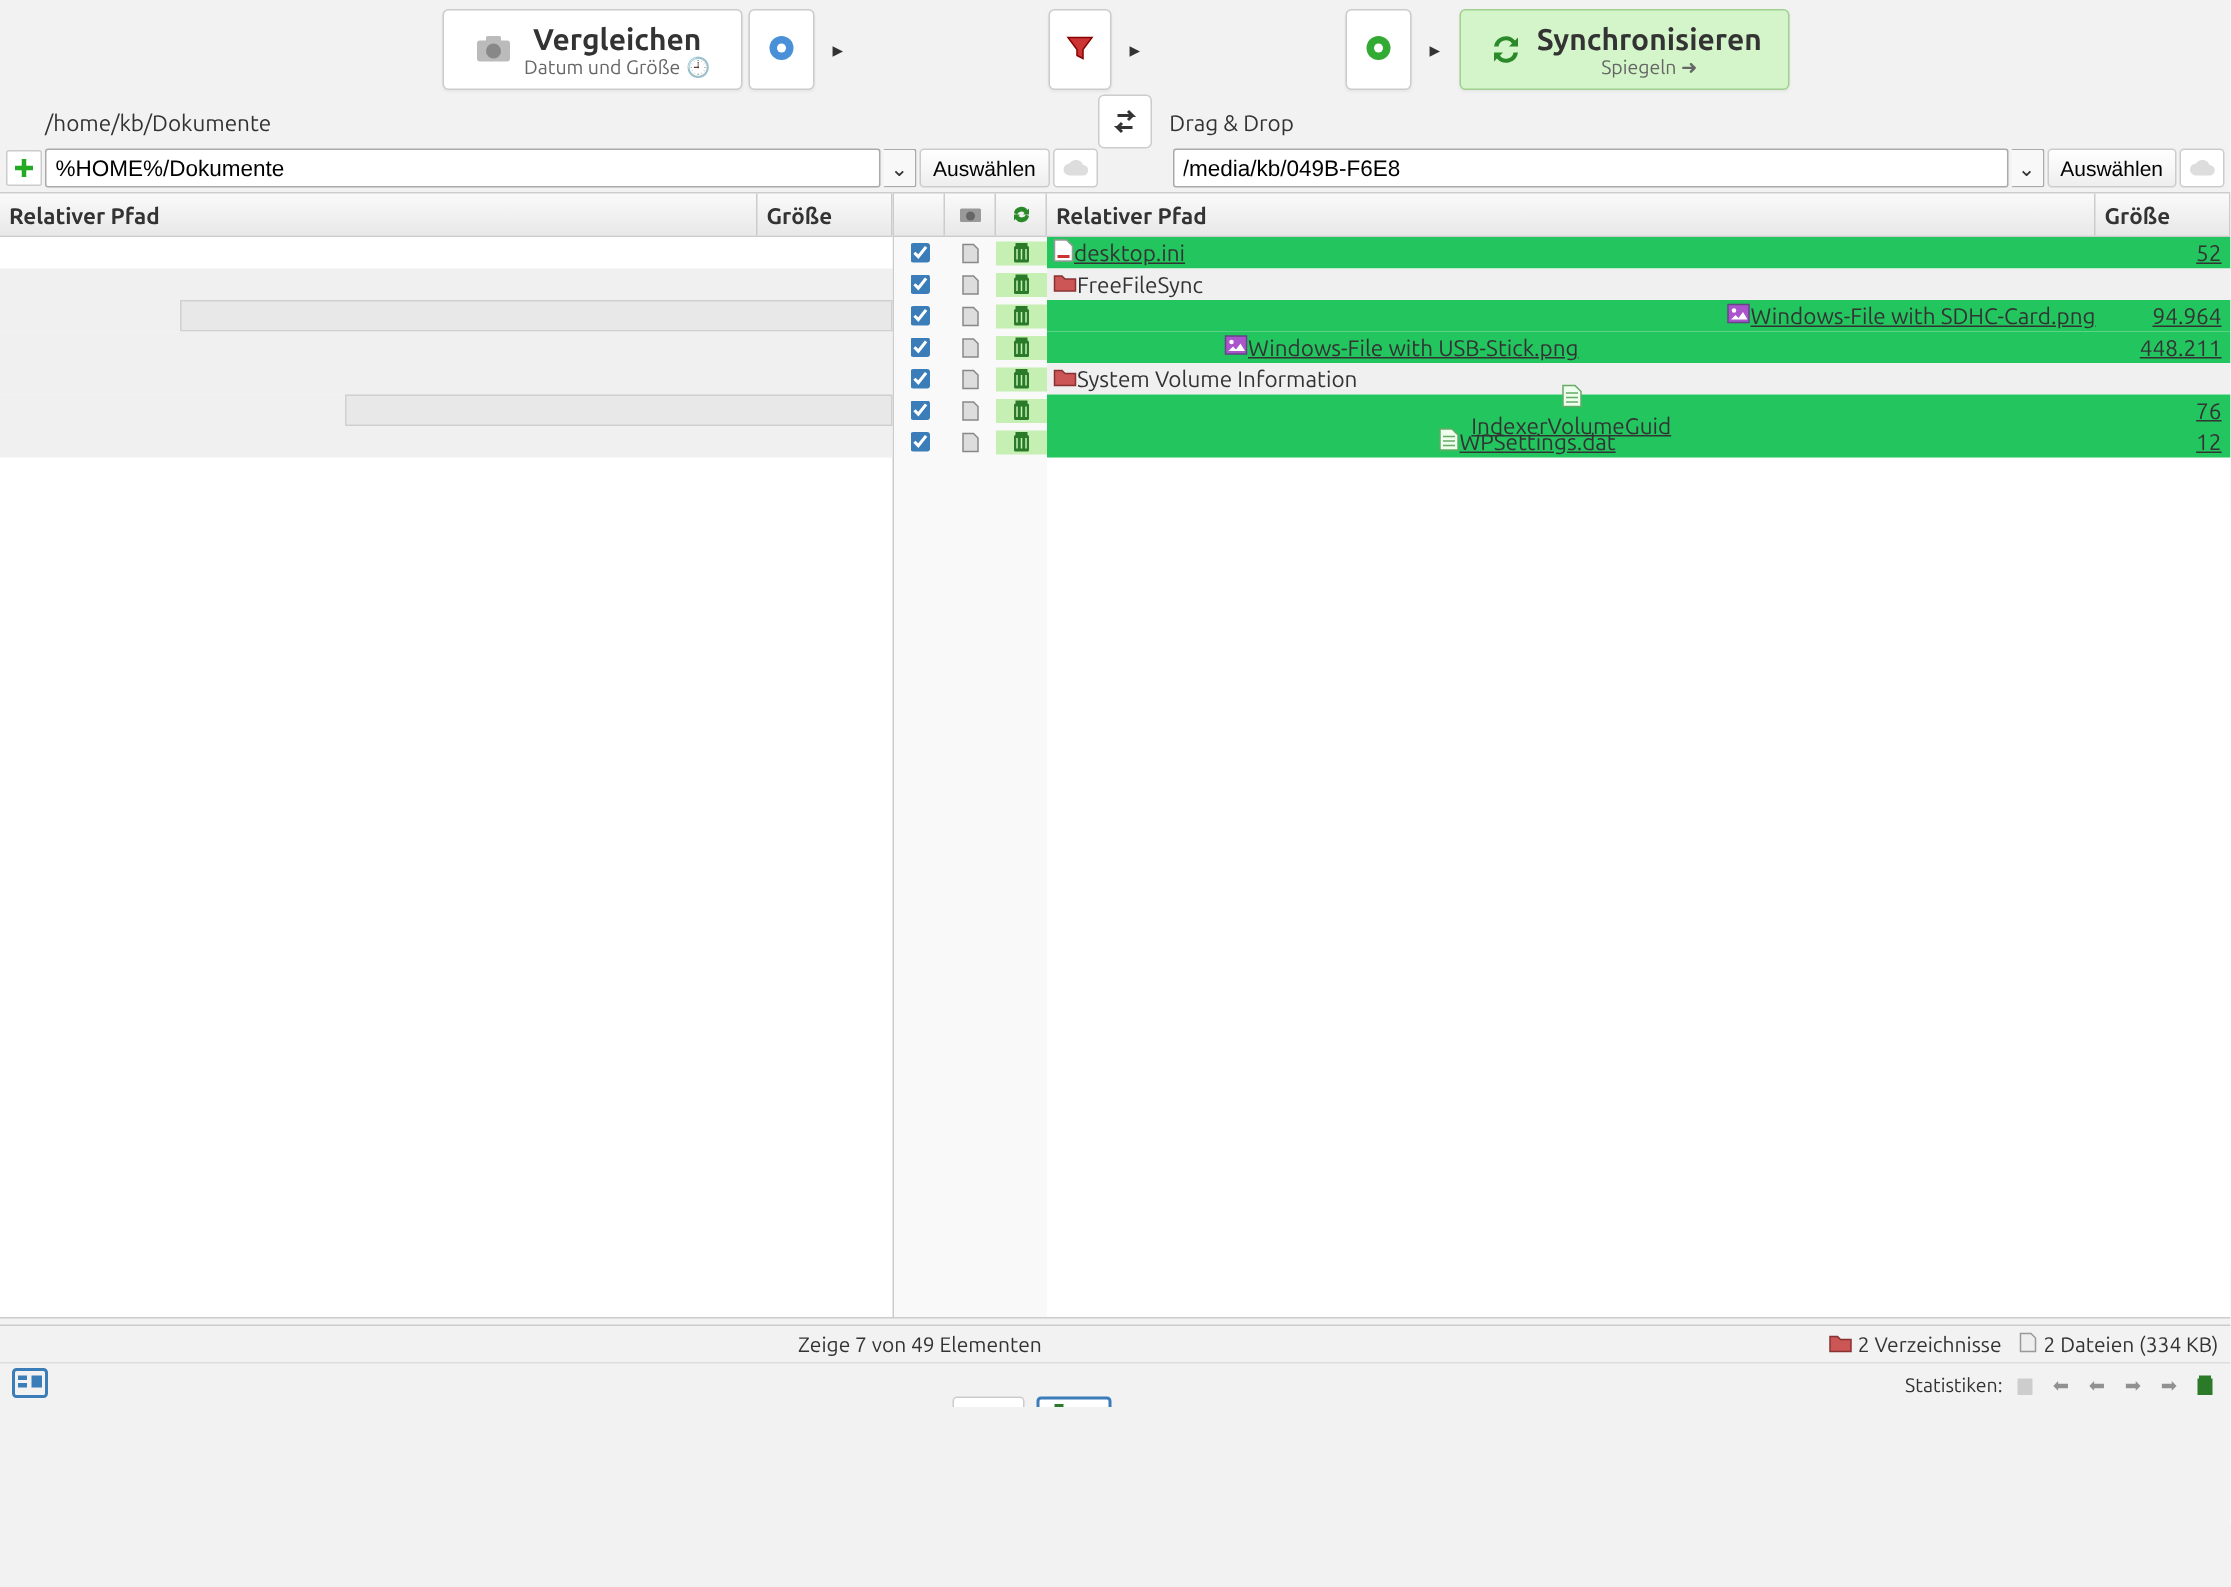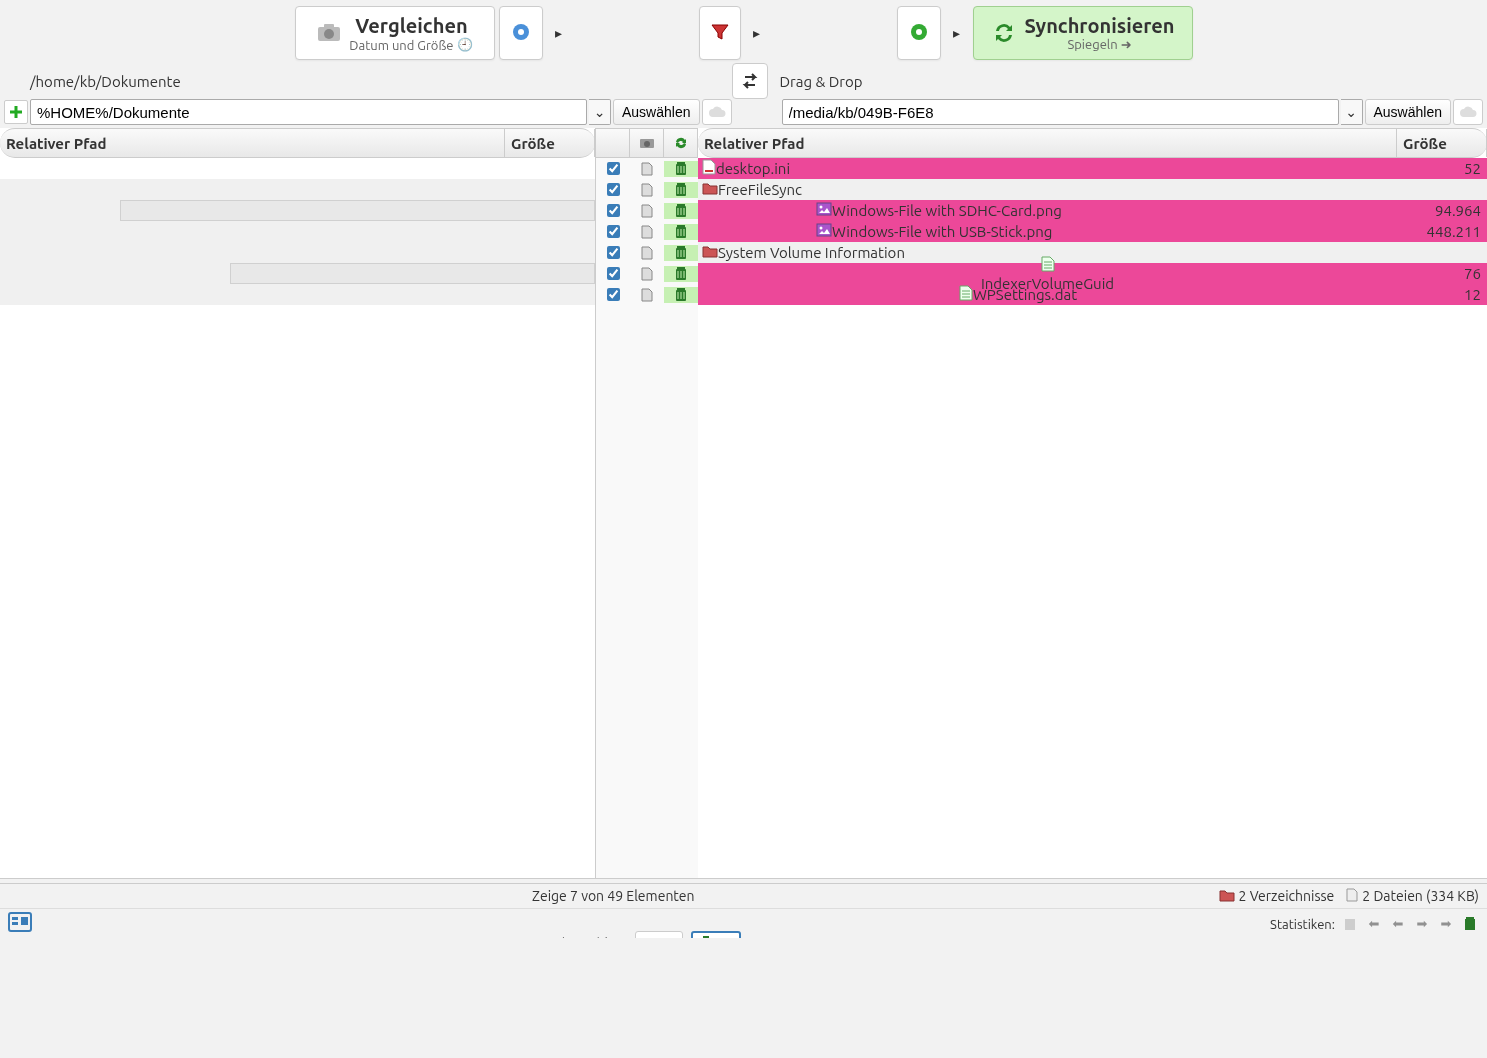--- a/index.html
+++ b/index.html
@@ -68,40 +68,40 @@
 .columns {
   display:flex;
   height: 750px;
   background:#fff;
 }
 .left-pane { width:596px; display:flex; flex-direction:column; border-right:1px solid #ccc; }
 .mid-pane { width:102px; display:flex; flex-direction:column; background:#f9f9f9; }
 .right-pane { flex:1; display:flex; flex-direction:column; }
 
 .pane-header {
-  display:flex; height:30px; background:linear-gradient(#fafafa,#e8e8e8); border-bottom:1px solid #ccc; border-top:1px solid #ccc; align-items:center;border-radius:15px;
+  display:flex; height:30px; background:linear-gradient(#fafafa,#e8e8e8); border-bottom:1px solid #ccc; border-top:1px solid #ccc; align-items:center;
 }
 .ph-col { padding:0 6px; font-weight:bold; font-size:15px; border-right:1px solid #ccc; height:100%; display:flex; align-items:center; }
 .ph-path-l { flex:1; }
 .ph-size { width:90px; }
 .ph-path-r { flex:1; }
 
 .mid-header { display:flex; height:30px; border-bottom:1px solid #ccc; border-top:1px solid #ccc; background:linear-gradient(#fafafa,#e8e8e8); }
 .mid-hcell { flex:1; display:flex; align-items:center; justify-content:center; border-right:1px solid #ccc; }
 
 .rows { }
 .row { display:flex; height:21px; align-items:center; font-size:15px; }
 .left-pane .row { background:#f0f0f0; }
 .left-pane .row.r0 { background:#fff; }
 .left-pane .row .cell-path { flex:1; }
 .left-pane .row .cell-size { width:90px; text-align:right; padding-right:6px; }
 
 .right-pane .row .cell-path { flex:1; display:flex; align-items:center; }
 .right-pane .row .cell-size { width:90px; text-align:right; padding-right:6px; }
-.right-pane .row.file { background:#ec4899; }
+.right-pane .row.file { background:#22c55e;text-decoration:underline; }
 .right-pane .row.folder { background:#f0f0f0; }
 
 .mid-rows .mrow { display:flex; height:21px; align-items:center; }
 .mid-rows .mc { flex:1; display:flex; align-items:center; justify-content:center; }
 .mid-rows .mc.green { background:#c6f0b3; }
 
 .splitter { height:6px; background:#f2f2f2; border-top:1px solid #ccc; border-bottom:1px solid #ccc; }
 
 .status-bar {
   display:flex; height:24px; background:#f2f2f2; align-items:center; justify-content:space-between; padding:0 8px; font-size:14px; color:#333;
@@ -422,21 +422,21 @@
         <div class="row folder">
           <div class="cell-path" style="padding-left: 4px;">
             <span><svg width="16" height="14">
                 <path d="M1 3h5l2 2h7v8H1z" fill="#c55" stroke="#833"></path>
               </svg></span>
             <span>FreeFileSync</span>
           </div>
           <div class="cell-size"></div>
         </div>
         <div class="row file">
-          <div class="cell-path" style="padding-left: 118px;">
+          <div class="cell-path" style=" justify-content: flex-end;">
             <span><svg width="16" height="14">
                 <rect x="1" y="1" width="14" height="12" fill="#a5c" stroke="#648"></rect>
                 <circle cx="5" cy="5" r="1.5" fill="#fff"></circle>
                 <path d="M3 11l3-3 2 2 3-4 3 5z" fill="#fff"></path>
               </svg></span>
             <span>Windows-File with SDHC-Card.png</span>
           </div>
           <div class="cell-size">94.964</div>
         </div>
         <div class="row file">

